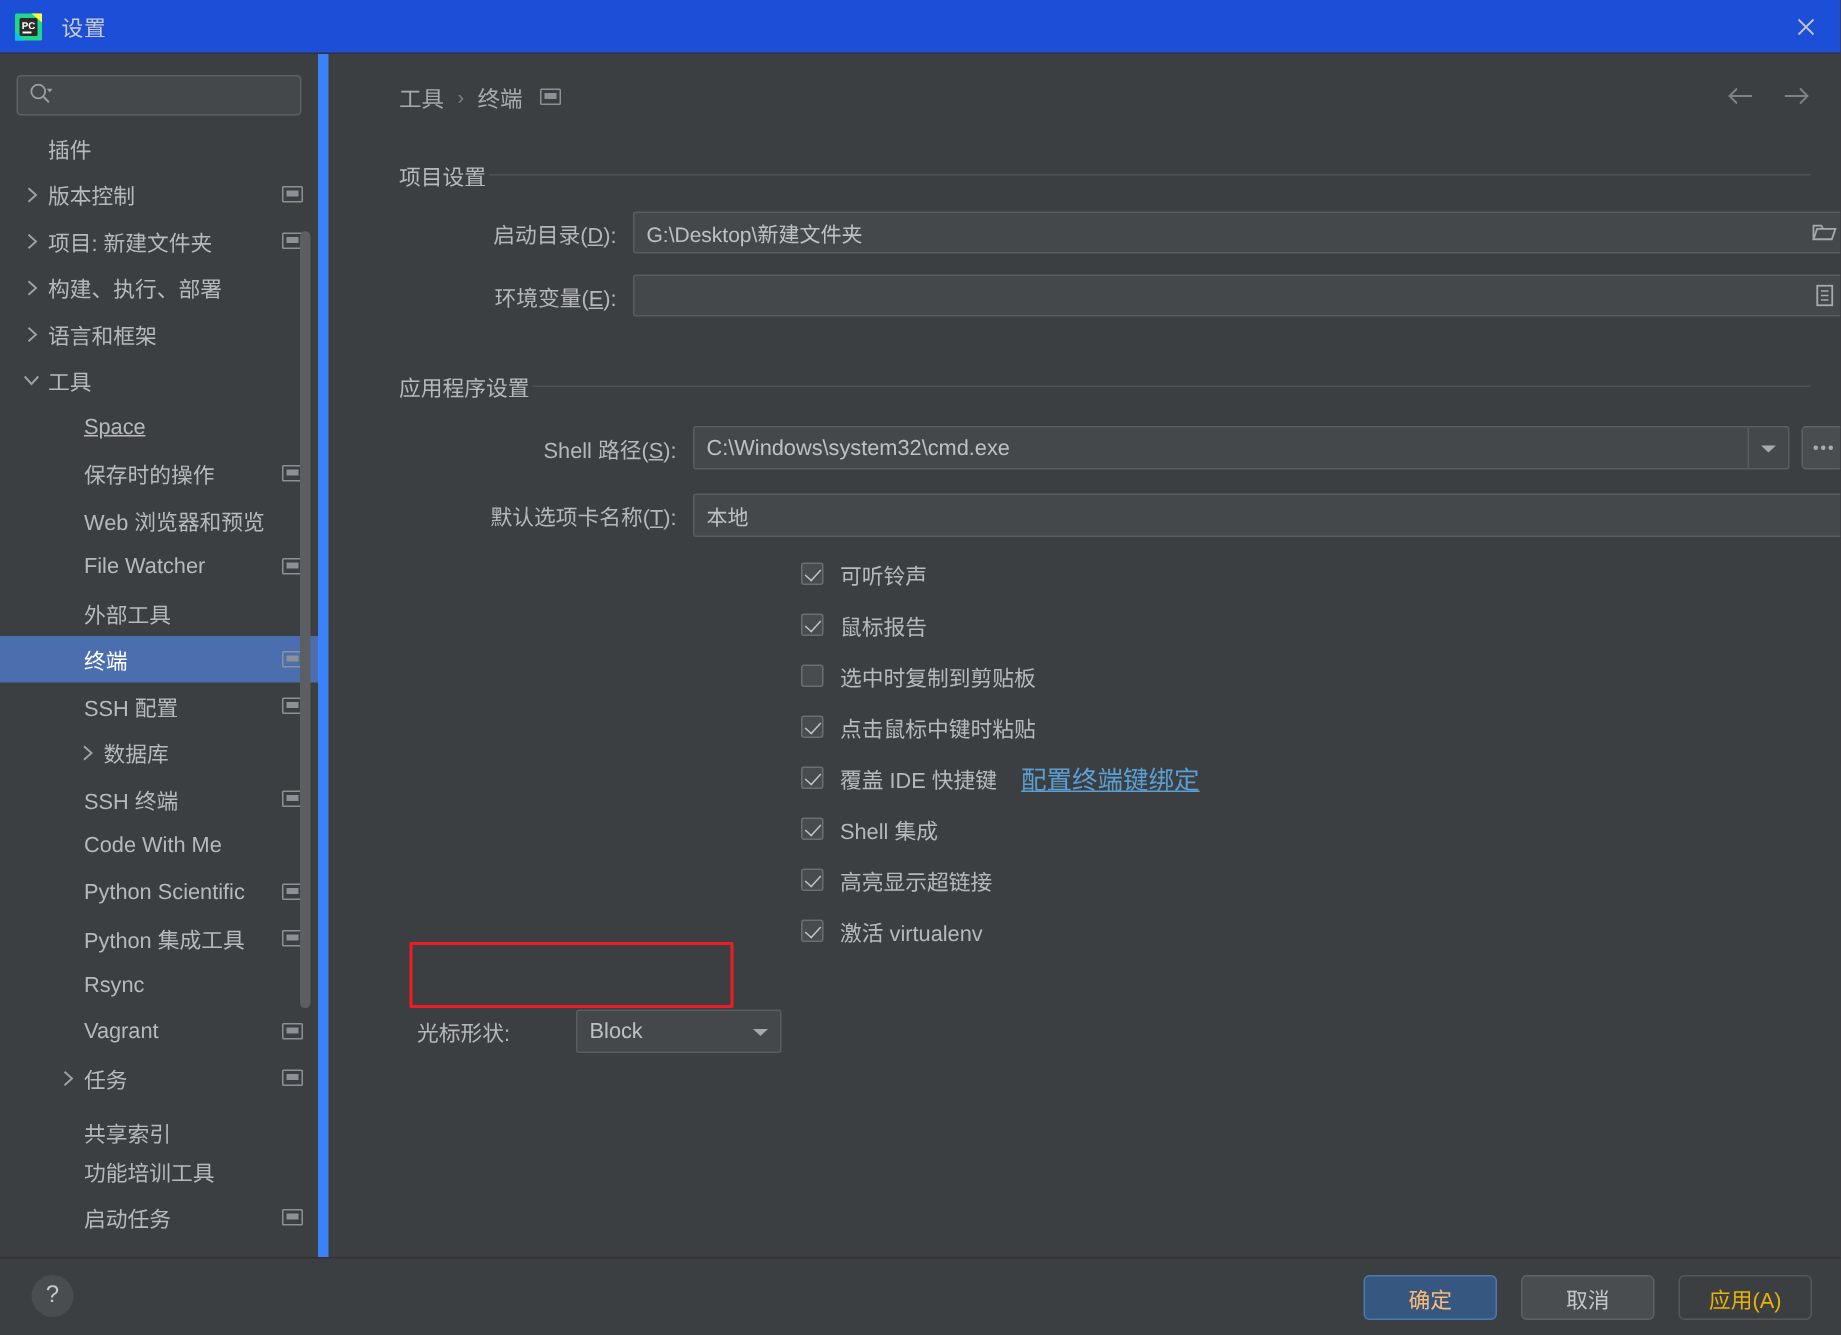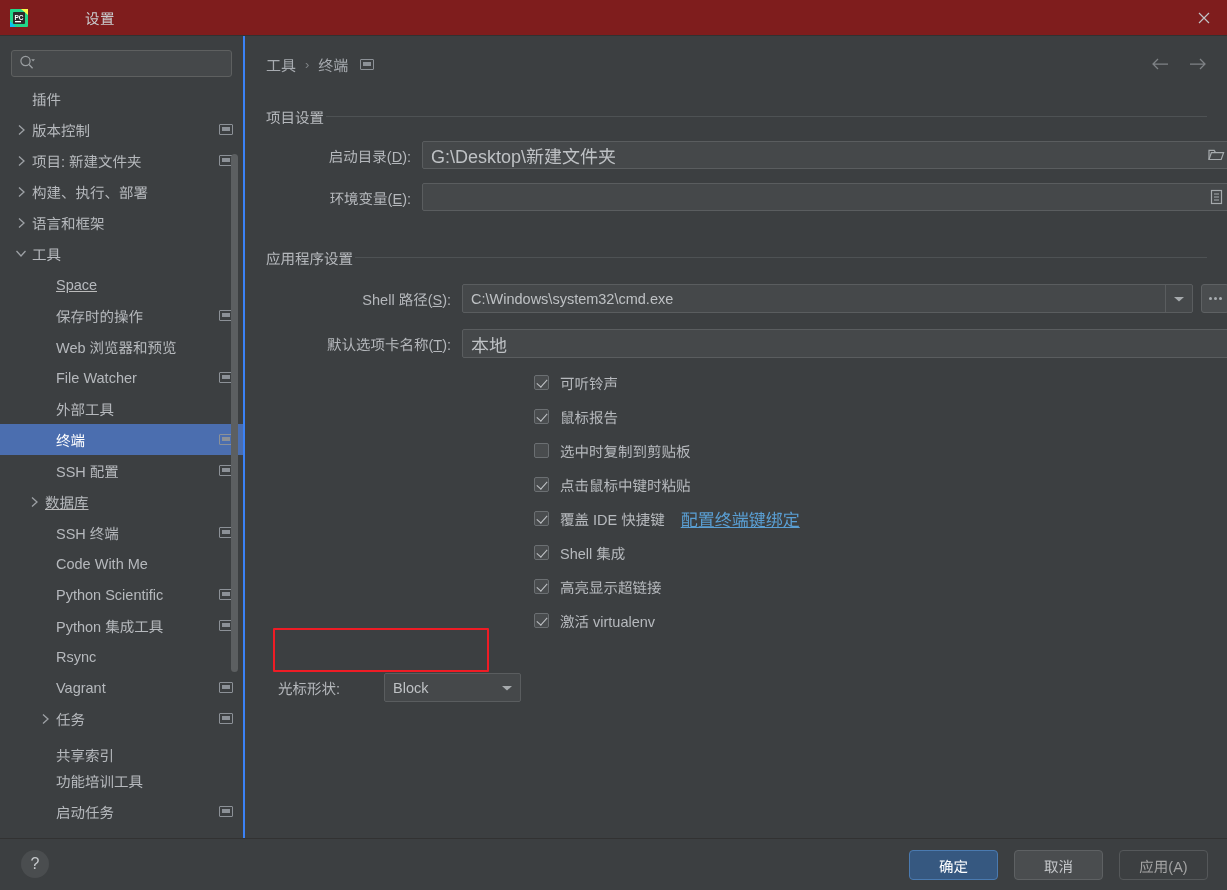--- a/index.html
+++ b/index.html
@@ -15,23 +15,23 @@
   body {
     position: relative;
     color: #bbbbbb;
     font-size: 14px;
   }
 
   
   .titlebar {
     position: absolute; left: 0; top: 0;
     width: 1227px; height: 36px;
-    background: #7f1d1d;
+    background: #1d4ed8;
     border-bottom: 1px solid #323232;
-    display: flex; align-items: center; gap: 44px;
+    display: flex; align-items: center;
   }
   .pc-logo {
     width: 20px; height: 20px; margin-left: 9px; flex: none;
     position: relative;
   }
   .title-text {
     margin-left: 12px;
     font-size: 14.5px;
     color: #c9ccce;
     letter-spacing: .5px;
@@ -40,23 +40,23 @@
     position: absolute; right: 0; top: 0;
     width: 46px; height: 36px;
     display: flex; align-items: center; justify-content: center;
     cursor: default;
   }
   .win-close svg { display: block; }
 
   
   .sidebar {
     position: absolute; left: 0; top: 36px;
-    width: 245px; height: 802px;
+    width: 219px; height: 802px;
     background: #3c3f41;
-    border-right: 2px solid #3b82f6;
+    border-right: 7px solid #3b82f6;
     overflow: hidden;
   }
   .search-wrap {
     margin: 14px 11px 6px 11px;
     height: 27px;
     background: #45484a;
     border: 1px solid #5e6060;
     border-radius: 3px;
     display: flex; align-items: center;
     padding: 0 7px;
@@ -183,21 +183,21 @@
     height: 28px;
     background: #45484a;
     border: 1px solid #5a5d5f;
     border-radius: 2px;
     display: flex; align-items: center;
     position: relative;
   }
   .textfield .tf-val {
     flex: 1 1 auto;
     padding: 0 8px;
-    font-size: 18px;
+    font-size: 14px;
     color: #bec1c4;
     overflow: hidden; white-space: nowrap;
   }
   .tf-icon-btn {
     flex: none; width: 30px; height: 26px;
     display: flex; align-items: center; justify-content: center;
     cursor: default;
   }
 
   .combo {
@@ -314,26 +314,26 @@
     display: flex; align-items: center; justify-content: center;
     font-size: 14.5px;
     cursor: default;
     border: 1px solid #5e6163;
     background: #4a4d4f;
     color: #c3c6c9;
   }
   .btn.primary {
     background: #365880;
     border: 1px solid #4a7ab0;
-    color: #ffffff;
+    color: #fdba74;
   }
   .btn.disabled {
     background: #3c3f41;
     border: 1px solid #55585a;
-    color: #a3a3a3;
+    color: #eab308;
   }
 </style>
 </head>
 <body>
 
 <div class="titlebar">
   <span class="pc-logo">
     <svg width="20" height="20" viewBox="0 0 20 20">
       <rect x="1" y="1" width="18" height="18" rx="1" fill="#21d789"></rect>
       <path d="M1 1 H19 V7 L12 1 Z" fill="#fcf84a"></path>
@@ -436,21 +436,21 @@
       <div class="tree-row selected" style="padding-left: 38px;">
         <span class="arrow spacer"></span>
         <span class="label">终端</span>
         <span class="badge"></span>
       </div>
       <div class="tree-row" style="padding-left: 38px;">
         <span class="arrow spacer"></span>
         <span class="label">SSH 配置</span>
         <span class="badge"></span>
       </div>
-      <div class="tree-row" style="padding-left: 27px; text-decoration: underline;">
+      <div class="tree-row" style="padding-left: 51px;">
         <span class="arrow">
           <svg width="9" height="12" viewBox="0 0 9 12">
             <path d="M2 1.5 L7 6 L2 10.5" fill="none" stroke="#9da1a5" stroke-width="1.3"></path>
           </svg>
         </span>
         <span class="label">数据库</span>
       </div>
       <div class="tree-row" style="padding-left: 38px;">
         <span class="arrow spacer"></span>
         <span class="label">SSH 终端</span>

